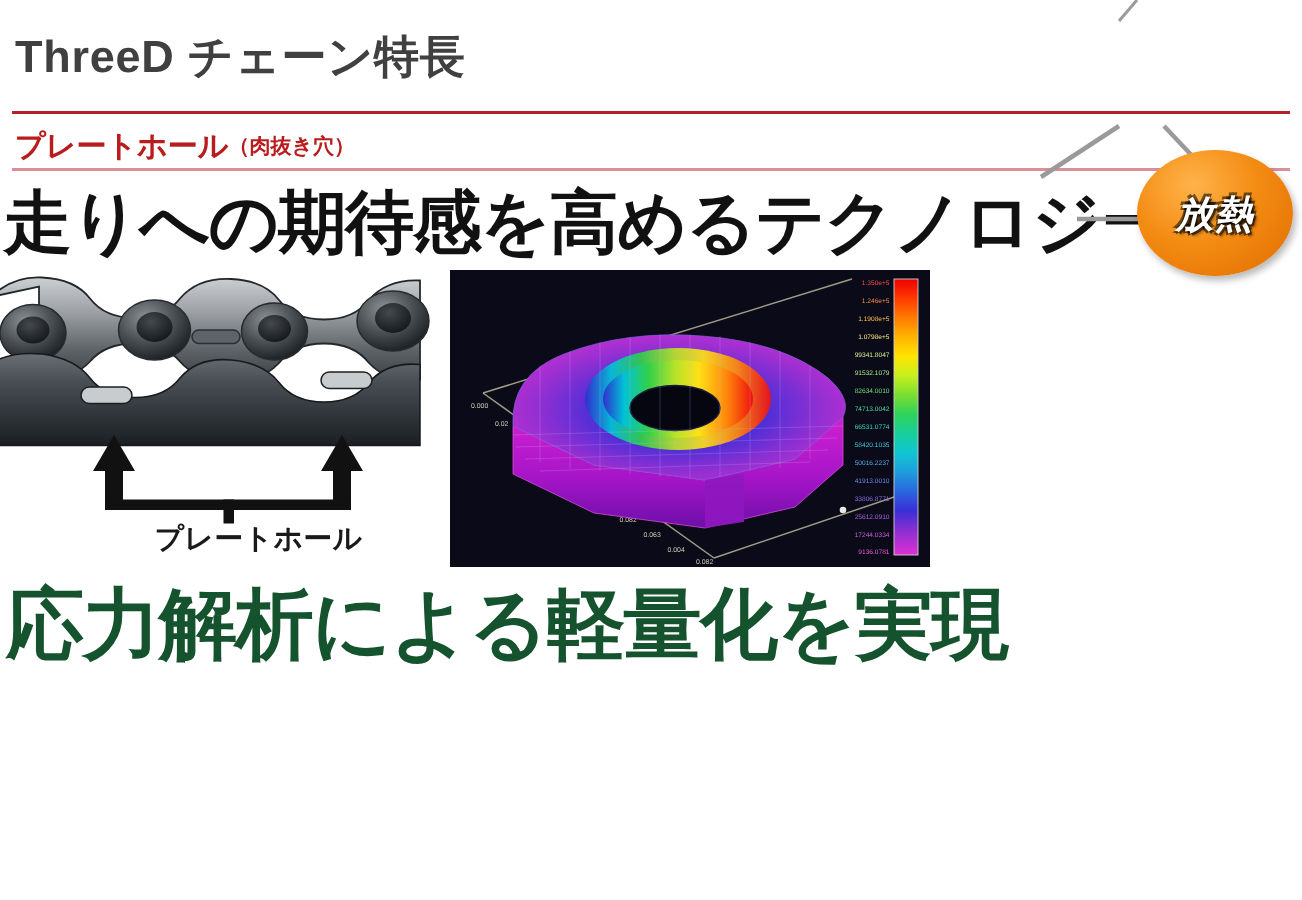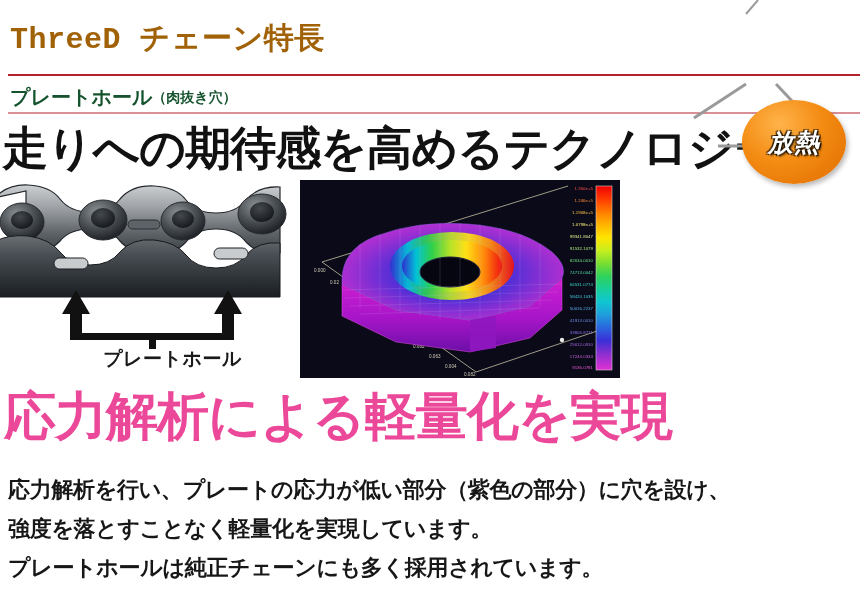--- a/index.html
+++ b/index.html
@@ -18,24 +18,23 @@
     overflow: hidden;
   }
 
   
   .kicker {
     position: absolute;
     left: 10px;
     top: 18px;
     font-size: 30px;
     font-weight: bold;
-    color: #a16207;
+    color: #404040;
     letter-spacing: 0.5px;
     white-space: nowrap;
-    font-family: Liberation Mono, monospace;
   }
   .rule {
     position: absolute;
     left: 8px;
   }
   .rule-1 {
     top: 74px;
     width: 852px;
     height: 2px;
     background: #b5202a;
@@ -43,21 +42,21 @@
   .rule-2 {
     top: 112px;
     width: 852px;
     height: 2px;
     background: #d98f96;
   }
   .subkicker {
     position: absolute;
     left: 10px;
     top: 84px;
-    color: #14532d;
+    color: #b91c1c;
     white-space: nowrap;
     font-weight: bold;
   }
   .subkicker .main {
     font-size: 20px;
   }
   .subkicker .paren {
     font-size: 14px;
     vertical-align: 2px;
   }
@@ -108,21 +107,21 @@
   }
   .badge-blue {
     left: 108px; top: 8px; width: 104px; height: 84px;
     background: radial-gradient(ellipse at 36% 28%, #63c3ef 0%, #1aa2e0 45%, #0b7fc4 100%);
   }
   .badge-green {
     left: 18px; top: 100px; width: 104px; height: 84px;
     background: radial-gradient(ellipse at 36% 28%, #7fcb55 0%, #34a63c 46%, #1c8031 100%);
   }
   .badge-orange {
-    left: 142px; top: 100px; width: 104px; height: 84px;
+    left: 158px; top: 100px; width: 104px; height: 84px;
     background: radial-gradient(ellipse at 36% 28%, #ffb34a 0%, #f38b12 46%, #e06c00 100%);
     text-align: center;
   }
 
   
   .chain-photo {
     position: absolute;
     left: 0px;
     top: 182px;
     width: 295px;
@@ -162,21 +161,21 @@
   }
   .fea svg { display: block; }
 
   
   .statement {
     position: absolute;
     left: 4px;
     top: 382px;
     font-size: 52px;
     font-weight: bold;
-    color: #ec4899;
+    color: #14532d;
     white-space: nowrap;
     letter-spacing: -1px;
   }
 
   
   .body-copy {
     position: absolute;
     left: 8px;
     top: 470px;
     width: 852px;
@@ -388,19 +387,14 @@
         <text x="293" y="154" fill="#8a72e6">33806.8771</text>
         <text x="293" y="166" fill="#a862e2">25612.0910</text>
         <text x="293" y="178" fill="#cc5ede">17244.0334</text>
         <text x="293" y="189" fill="#ef5ada">9136.0781</text>
       </g>
     </svg>
   </div>
 
   <div class="statement">応力解析による軽量化を実現</div>
 
-  <div class="body-copy">
-    <div class="body-line">応力解析を行い、プレートの応力が低い部分（紫色の部分）に穴を設け、</div>
-    <div class="body-line">強度を落とすことなく軽量化を実現しています。</div>
-    <div class="body-line">プレートホールは純正チェーンにも多く採用されています。</div>
-  </div>
 
 </div>
 
 </body></html>

